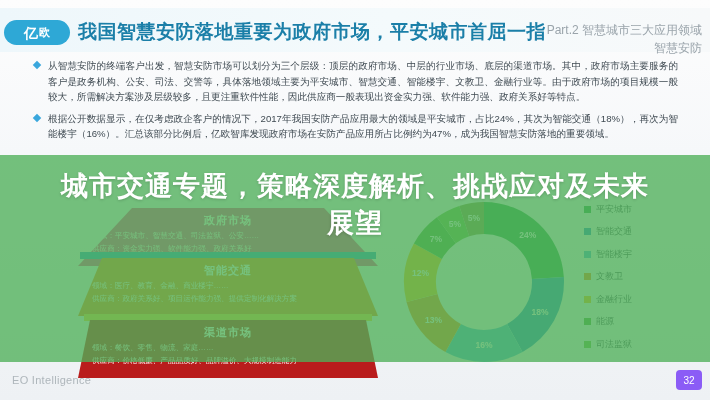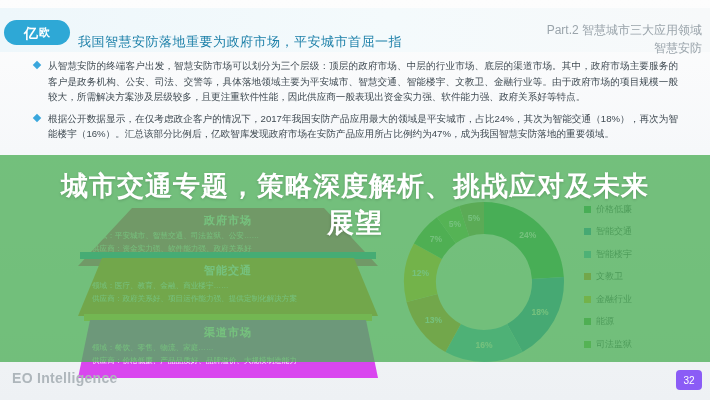--- a/index.html
+++ b/index.html
@@ -34,22 +34,22 @@
   }
   .logo-mark {
     color:#fff; font-size: 14px; font-weight: bold; line-height:1;
     letter-spacing: -1px;
   }
   .logo-text {
     color:#fff; font-size: 11px; line-height:1; font-weight:bold;
   }
   .header-title {
     position: absolute; left: 78px; top: 19px;
-    font-size: 13px; font-weight: normal; color: #1b7fa8;
-    white-space: nowrap; letter-spacing: 0.5px; margin-top: 14px;
+    font-size: 19px; font-weight: bold; color: #1b7fa8;
+    white-space: nowrap; letter-spacing: 0.5px;
   }
   .header-right {
     position: absolute; right: 8px; top: 21px;
     text-align: right; color:#9aa4ab; font-size: 12px; line-height: 1.5;
     white-space: nowrap;
   }
 
   
   .bullets { position: absolute; left: 34px; top: 58px; width: 644px; }
   .bullet-row { position: relative; padding-left: 14px; margin-bottom: 6px; }
@@ -75,21 +75,21 @@
     background: #ec4899;
     clip-path: polygon(18% 0, 82% 0, 100% 100%, 0% 100%);
   }
   .tier-ind {
     top: 62px; height: 58px;
     background: #ef8b1f;
     clip-path: polygon(8% 0, 92% 0, 100% 100%, 0% 100%);
   }
   .tier-chan {
     top: 124px; height: 58px;
-    background: #d946ef;
+    background: #b91c1c;
     clip-path: polygon(4% 0, 96% 0, 100% 100%, 0% 100%);
   }
   .band-blue {
     position:absolute; left: 2px; top: 56px; width: 296px; height: 7px;
     background:#2b9fd6;
   }
   .band-yel {
     position:absolute; left: 6px; top: 118px; width: 288px; height: 7px;
     background:#f3d23d;
   }
@@ -105,21 +105,21 @@
 
   
   .legend { position:absolute; left: 584px; top: 198px; width: 118px; }
   .legend-item { display:flex; align-items:center; gap:5px; height: 22.5px; }
   .legend-swatch { width: 7px; height: 7px; flex:0 0 auto; }
   .legend-label { font-size: 9px; color:#4a555d; white-space:nowrap; }
 
   
   .eo-footer {
     position:absolute; left: 12px; bottom: 14px;
-    font-size: 14px; color:#aeb6bb; letter-spacing:.3px;font-weight:bold;
+    font-size: 11px; color:#aeb6bb; letter-spacing:.3px;
   }
   .page-badge {
     position:absolute; right: 8px; bottom: 10px;
     width: 26px; height: 20px; border-radius: 4px;
     background:#8b5cf6; color:#fff; font-size: 10px;
     display:flex; align-items:center; justify-content:center;
   }
 
   
   .overlay {
@@ -228,21 +228,21 @@
           <text x="37.99289154365058" y="43.67604061928629" class="slice-label">7%</text>
           <text x="56.944608016668994" y="28.97558245194446" class="slice-label">5%</text>
           <text x="75.98819423742522" y="22.78794620191119" class="slice-label">5%</text>
         </g>
     </svg>
   </div>
 
   <div class="legend" id="chart-legend">
       <div class="legend-item">
         <span class="legend-swatch" style="background: rgb(52, 169, 79);"></span>
-        <span class="legend-label">价格低廉</span>
+        <span class="legend-label">平安城市</span>
       </div>
       <div class="legend-item">
         <span class="legend-swatch" style="background: rgb(43, 147, 208);"></span>
         <span class="legend-label">智能交通</span>
       </div>
       <div class="legend-item">
         <span class="legend-swatch" style="background: rgb(79, 183, 224);"></span>
         <span class="legend-label">智能楼宇</span>
       </div>
       <div class="legend-item">

